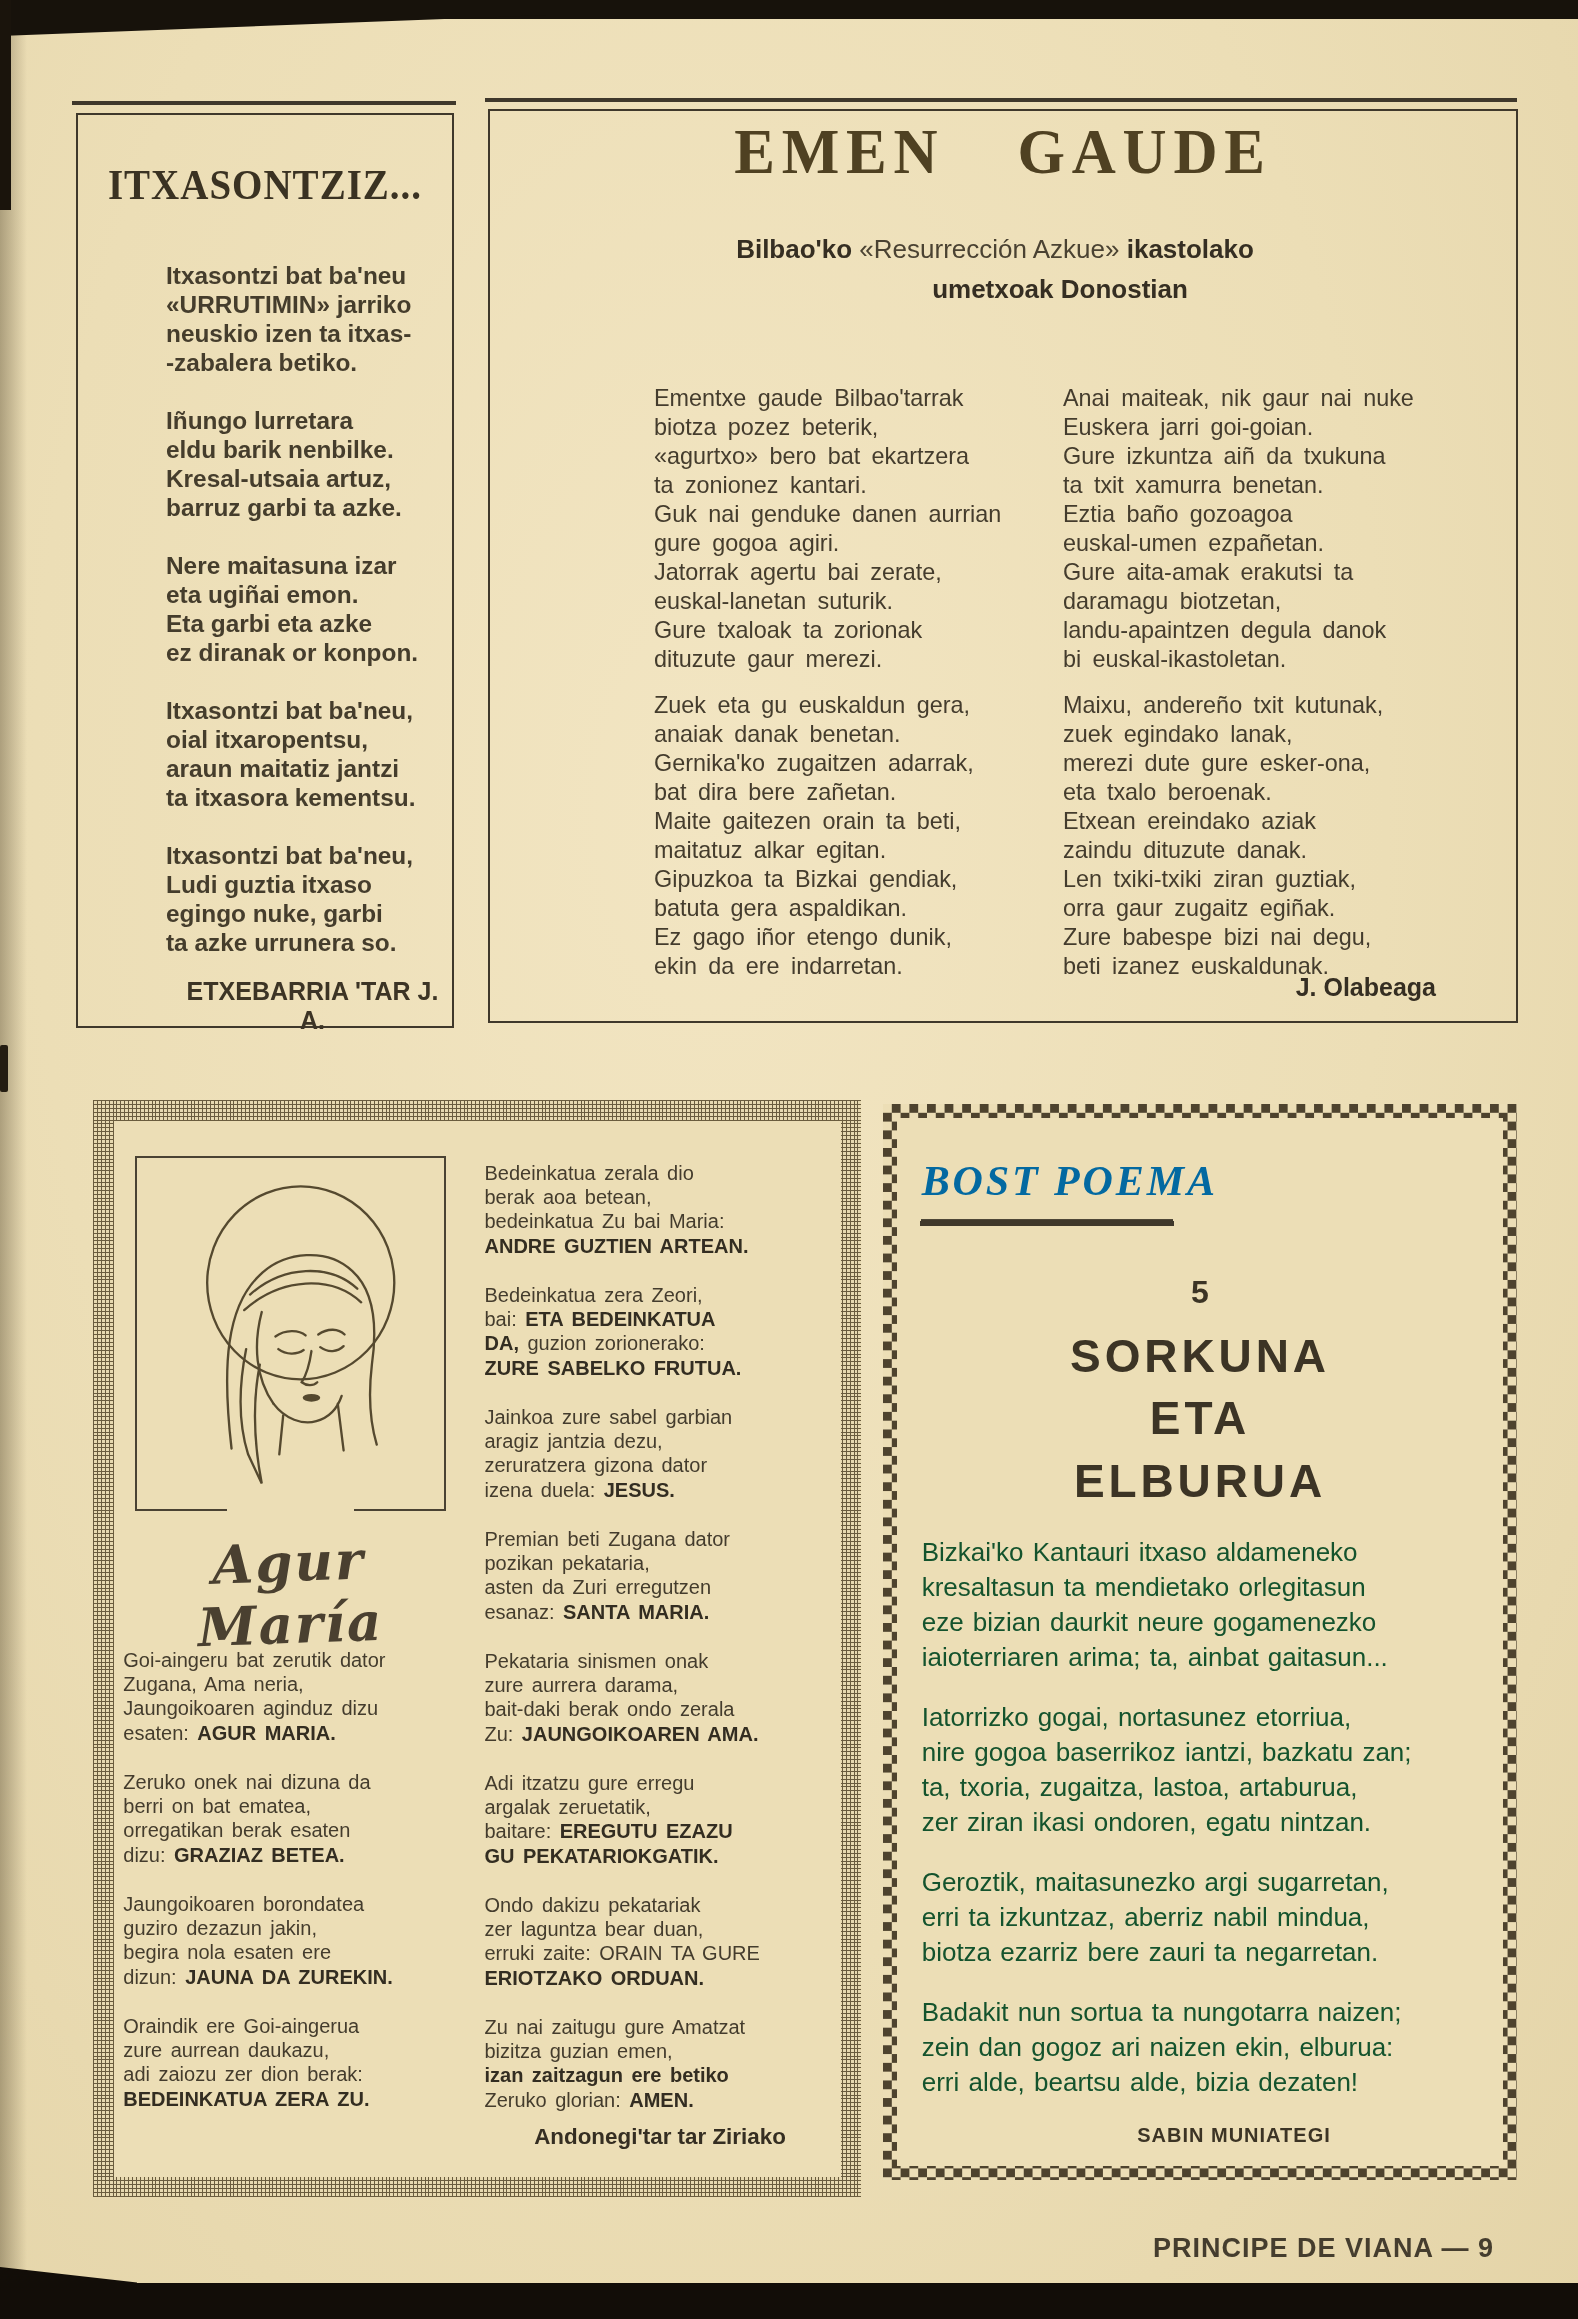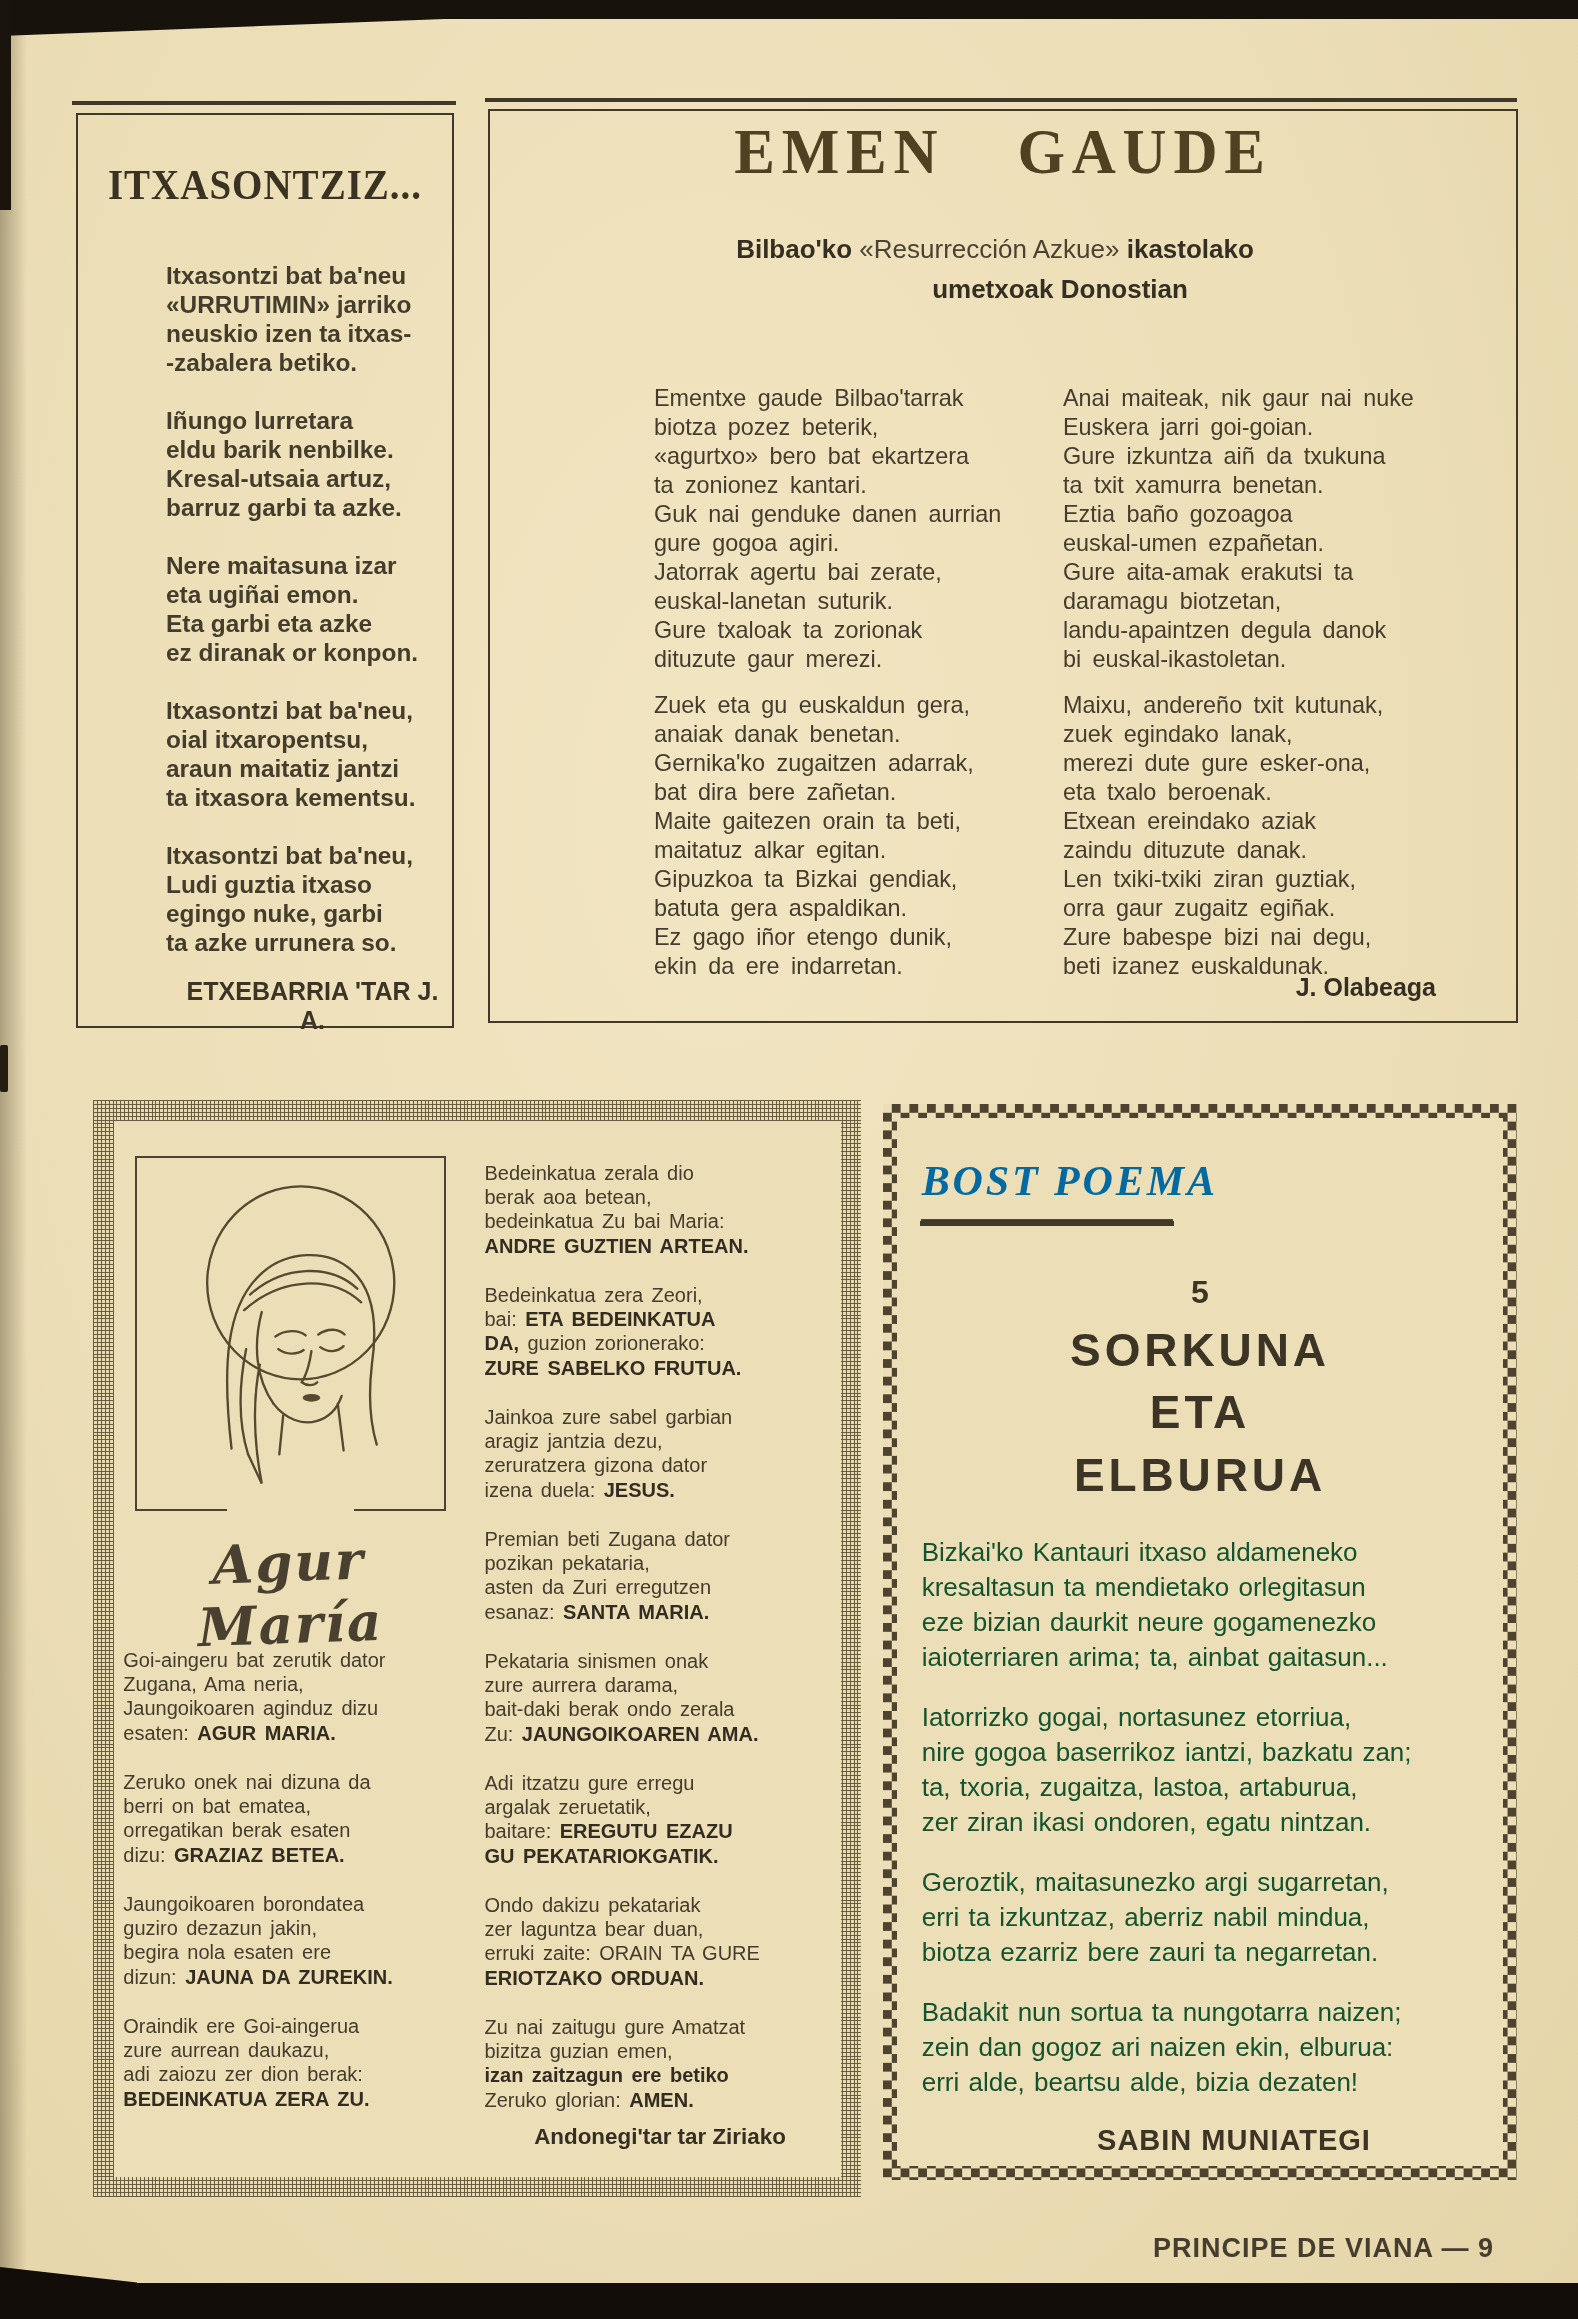--- a/index.html
+++ b/index.html
@@ -78,26 +78,26 @@
     background:repeating-conic-gradient(#4e432e 0% 25%, #ecdeb6 0% 50%);
     background-size:17.6px 17.6px;}
   .bost-inner{position:absolute;inset:13.7px;background:#ecdeb6;}
   .bost-header{position:absolute;left:25px;top:39px;margin:0;
     font-family:"Liberation Serif", serif;font-style:italic;font-weight:700;font-size:42px;
     letter-spacing:2.9px;color:#0369a1;}
   .bost-underline{position:absolute;left:23.4px;top:103px;width:254px;height:4.9px;
     background:#3f382b;box-shadow:0 -2.9px 0 -1px #3f382b;}
   .bost-number{position:absolute;left:0;right:0;top:156px;text-align:center;
     font-weight:700;font-size:32px;color:#3c3425;}
-  .bost-title-line{position:absolute;left:0;right:0;text-align:center;margin:6px;
+  .bost-title-line{position:absolute;left:0;right:0;text-align:center;margin:12px;
     font-weight:700;font-size:46px;letter-spacing:3.9px;color:#3c3425;}
   .bt0{top:199px;} .bt1{top:261px;} .bt2{top:324px;}
   .bost-poem{position:absolute;left:25px;top:417px;--lh:35px;--gap:25px;font-size:26px;word-spacing:2px;color:#14532d;}
   .bost-sig{position:absolute;left:0;right:0;top:1006px;text-align:center;padding-left:68px;
-    font-weight:700;font-size:29px;letter-spacing:1px;color:#3c3425;}
+    font-weight:700;font-size:20px;letter-spacing:1px;color:#3c3425;}
 
   .footer{position:absolute;top:2233px;right:85px;font-weight:700;font-size:27px;color:#453d2e;letter-spacing:1px;}
 </style>
 </head>
 <body>
 
 <div class="page">
 
   <div class="top-band"></div>
   <div class="top-band-left"></div>

